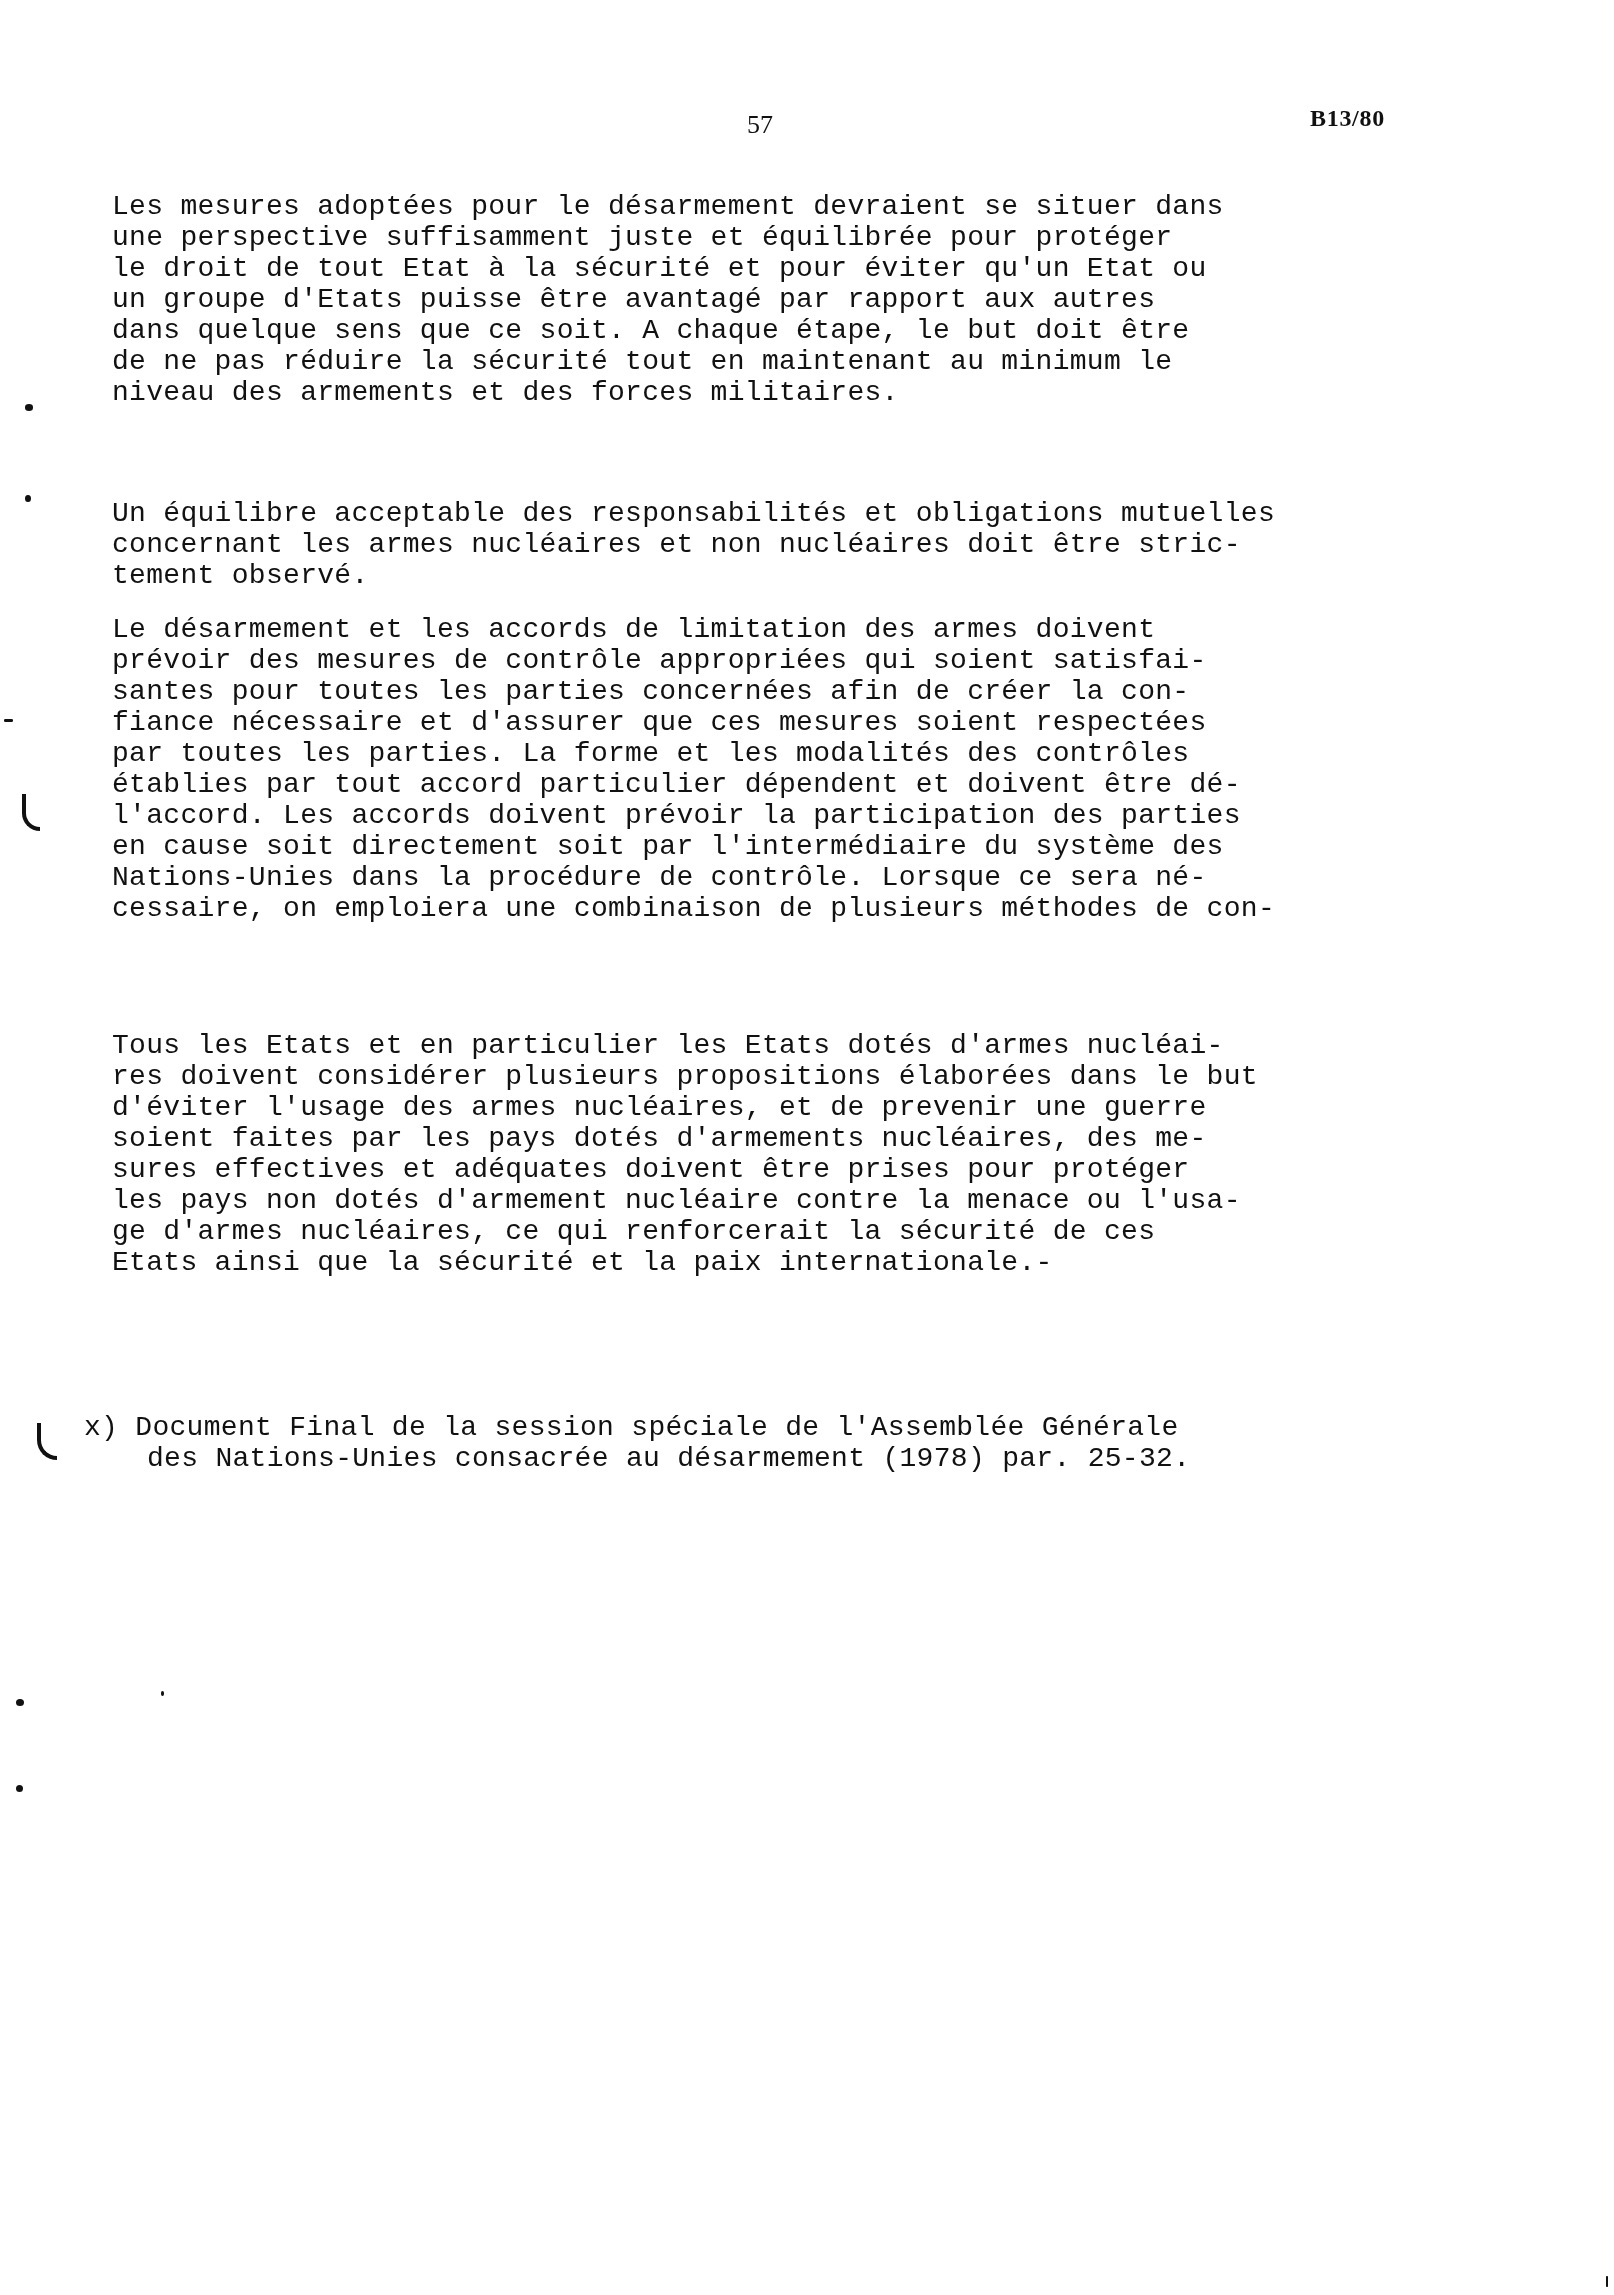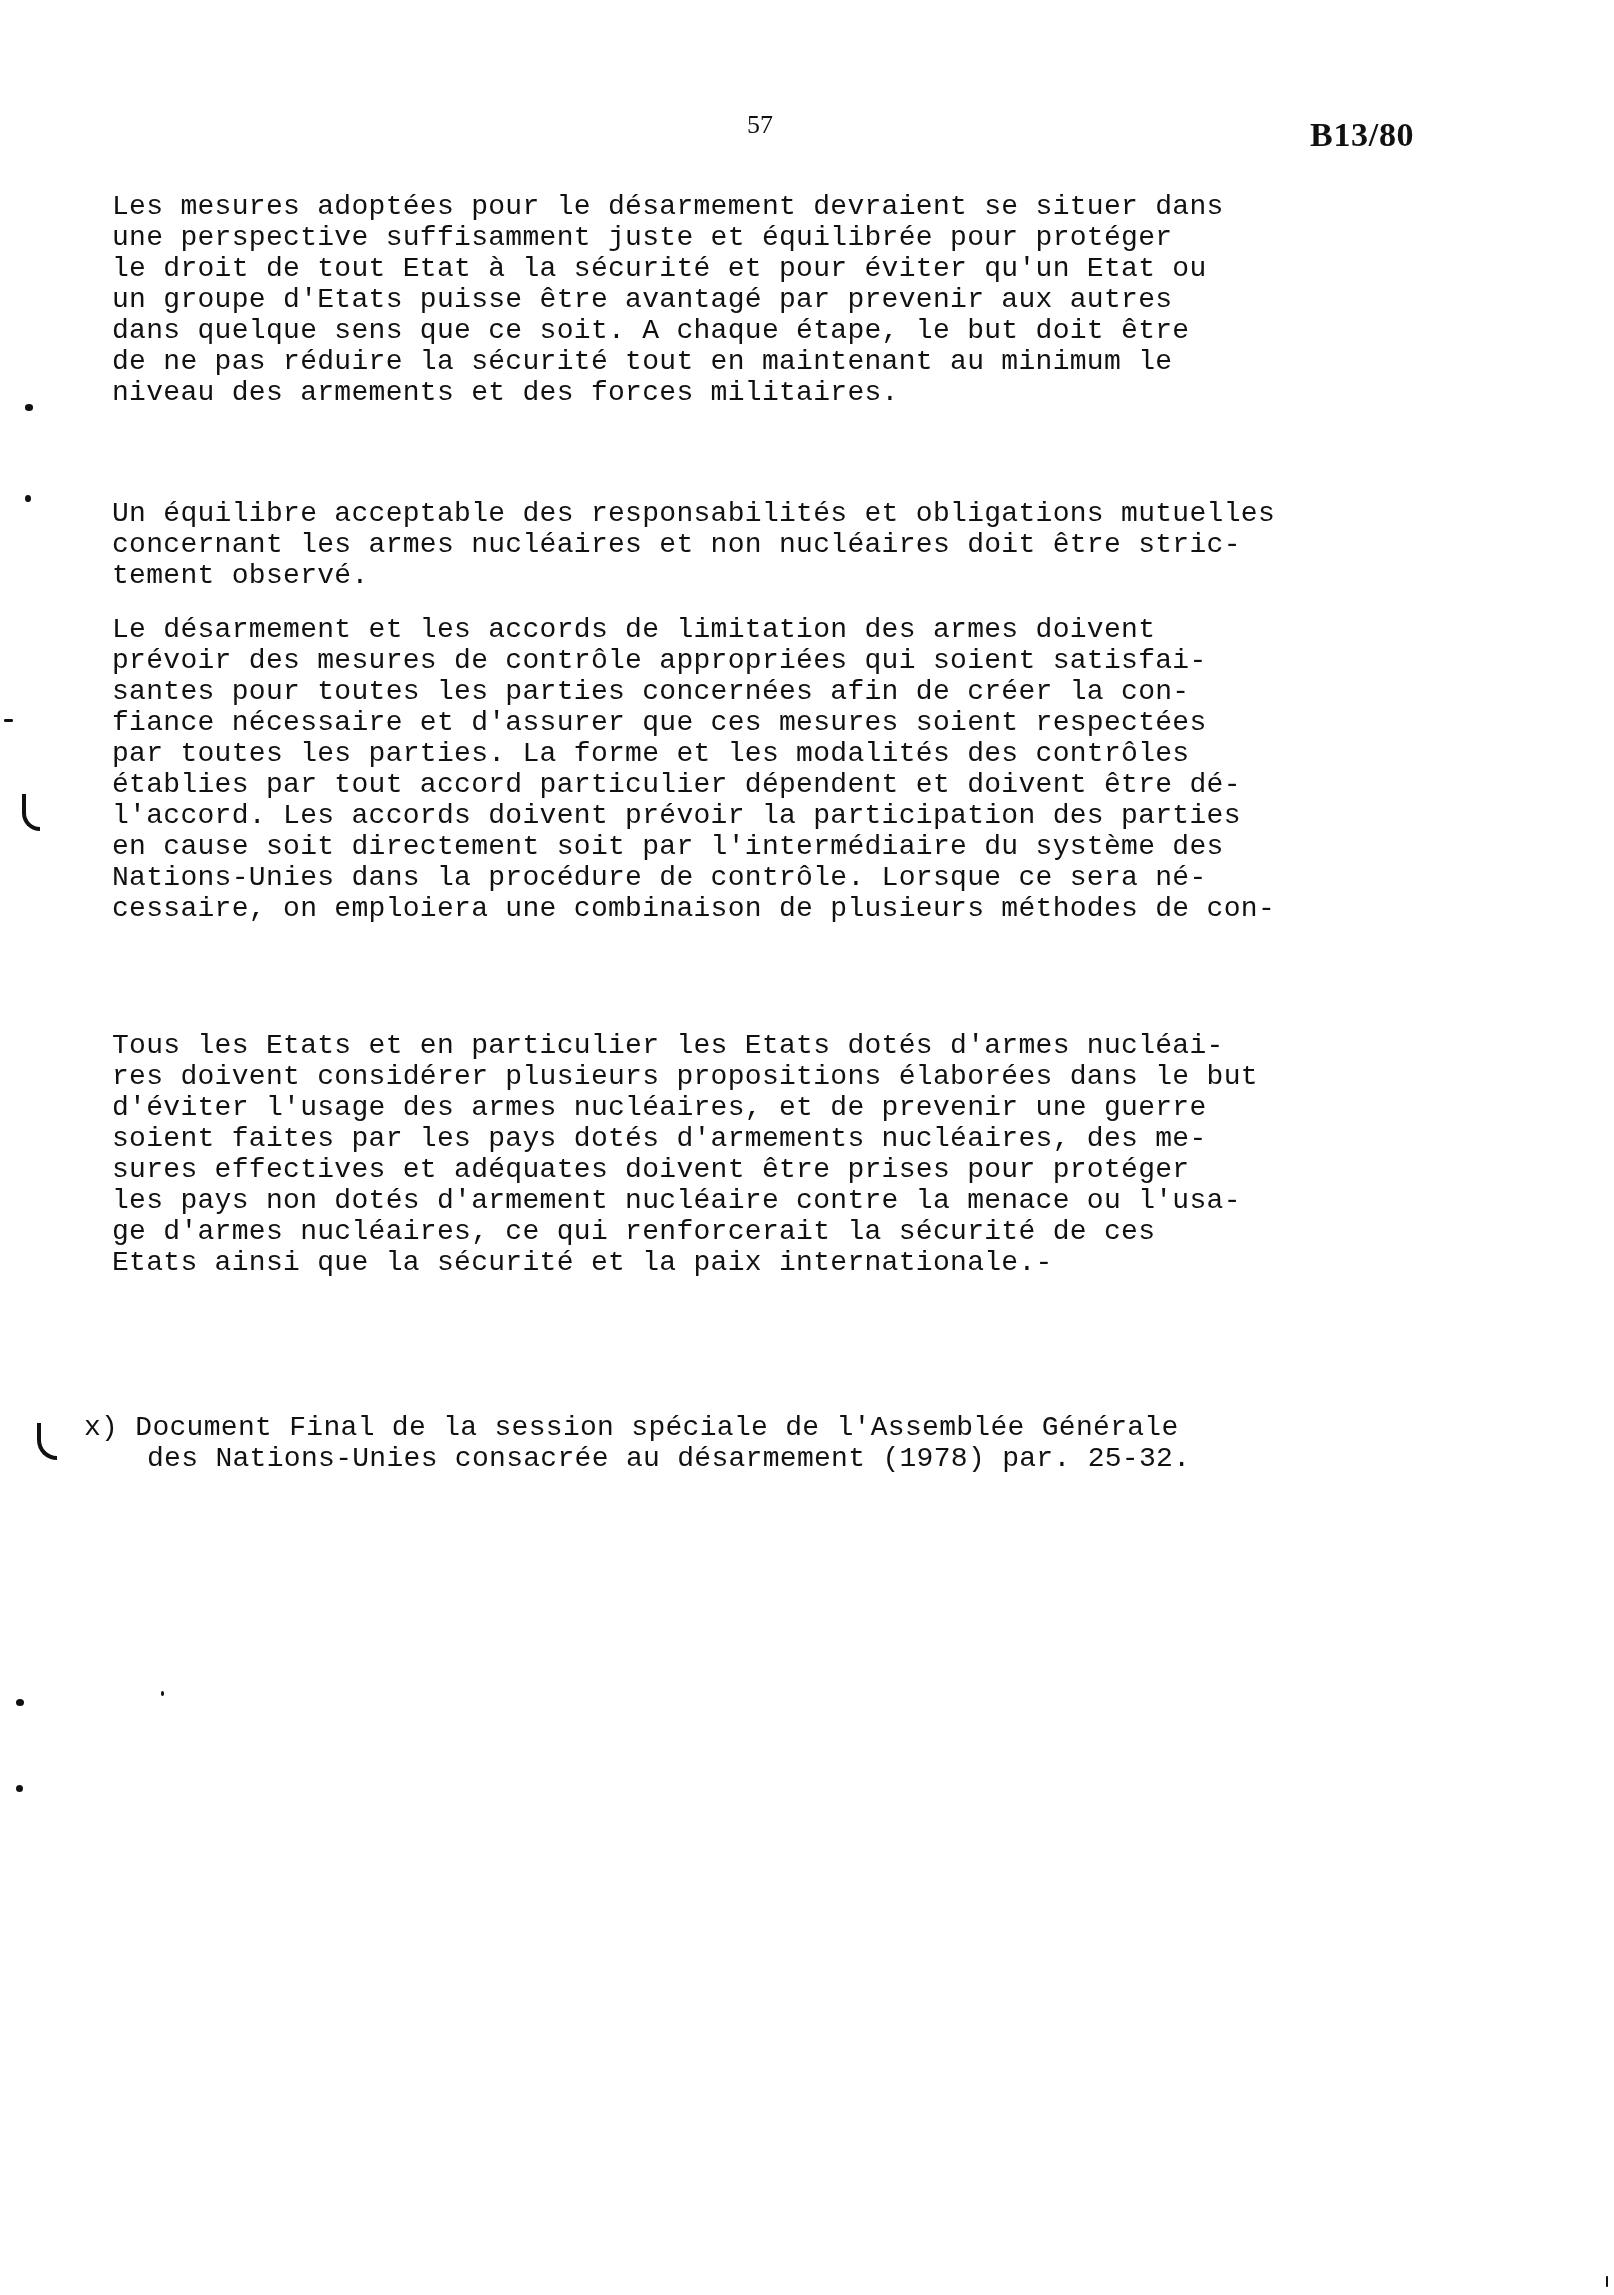--- a/index.html
+++ b/index.html
@@ -1,19 +1,19 @@
 <!DOCTYPE html>
 <html style="font-size:10.5px"><head>
 <meta charset="utf-8">
 <style>
   html, body { margin: 0; padding: 0; background: #ffffff; }
   body { width: 1614px; height: 2295px; position: relative; overflow: hidden;
          font-family: "Liberation Mono", "DejaVu Sans Mono", monospace; color: #111; }
   .page-num { position: absolute; left: 747px; top: 110px; font-size: 26px; font-family: "Liberation Serif", serif; }
-  .doc-ref { position: absolute; left: 1310px; top: 116px; font-size: 34px; font-family: "Liberation Serif", serif; font-weight: bold; letter-spacing: 0.7px; }
+  .doc-ref { position: absolute; left: 1310px; top: 105px; font-size: 24px; font-family: "Liberation Serif", serif; font-weight: bold; letter-spacing: 0.7px; }
   .para { position: absolute; left: 112px; width: 1376px; }
   .line { display: block; white-space: pre; font-size: 28px; height: 31px; line-height: 31px; letter-spacing: 0.3px; }
   .p1 { top: 191px; }
   .p2 { top: 478px; margin-top: 20px; }
   .p3 { top: 614px; }
   .p4 { top: 1030px; }
   .footnote { position: absolute; left: 84px; top: 1412px; }
   .footnote .line { padding-left: 0; }
   .fn-indent { padding-left: 63px !important; }
   .mark { position: absolute; background: #111; border-radius: 50%; }
@@ -22,21 +22,21 @@
 </head>
 <body>
 
 <div class="page-num">57</div>
 <div class="doc-ref">B13/80</div>
 
 <div class="para p1">
   <span class="line">Les mesures adoptées pour le désarmement devraient se situer dans</span>
   <span class="line">une perspective suffisamment juste et équilibrée pour protéger</span>
   <span class="line">le droit de tout Etat à la sécurité et pour éviter qu'un Etat ou</span>
-  <span class="line">un groupe d'Etats puisse être avantagé par prevenir aux autres</span>
+  <span class="line">un groupe d'Etats puisse être avantagé par rapport aux autres</span>
   <span class="line">dans quelque sens que ce soit. A chaque étape, le but doit être</span>
   <span class="line">de ne pas réduire la sécurité tout en maintenant au minimum le</span>
   <span class="line">niveau des armements et des forces militaires.</span>
 </div>
 
 <div class="para p2">
   <span class="line">Un équilibre acceptable des responsabilités et obligations mutuelles</span>
   <span class="line">concernant les armes nucléaires et non nucléaires doit être stric-</span>
   <span class="line">tement observé.</span>
 </div>

